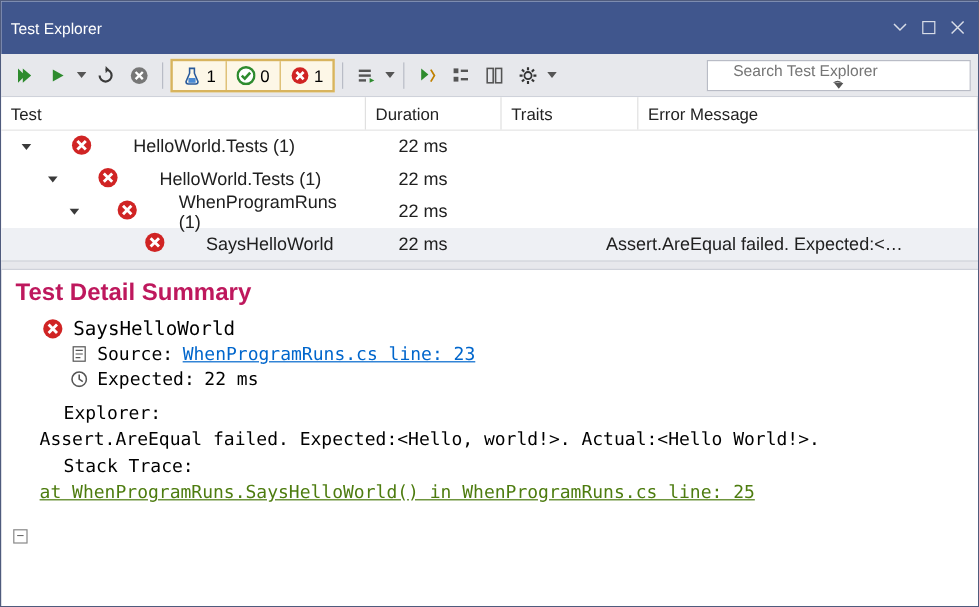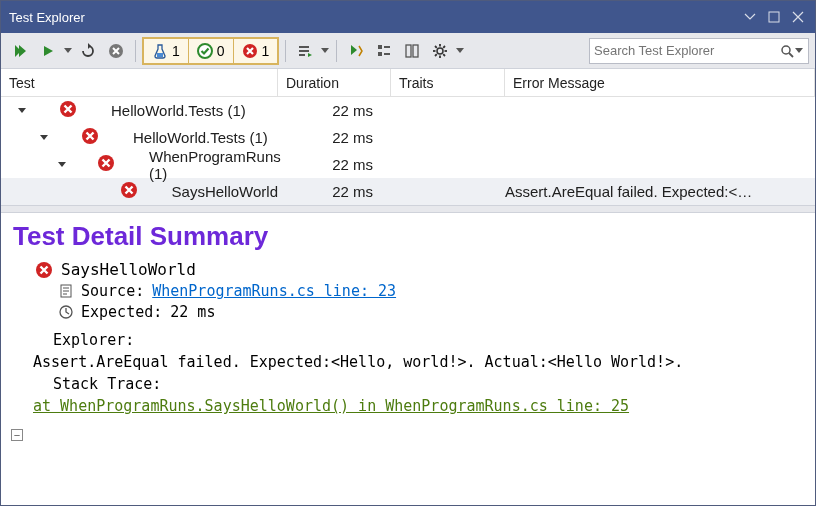--- a/index.html
+++ b/index.html
@@ -1,43 +1,43 @@
 <!DOCTYPE html>
 <html><head>
 <meta charset="utf-8">
 <style>
   * { box-sizing: border-box; margin: 0; padding: 0; }
   body { font-family: "Segoe UI", Arial, sans-serif; font-size: 13px; background: #fff; width: 816px; height: 506px; overflow: hidden; border: 1px solid #4f5b7d; }
-  .titlebar { background: #40568d; color: #fff; height: 32px; display: flex; align-items: center; padding: 0 6px; font-size: 13px; }
+  .titlebar { background: #40568d; color: #fff; height: 44px; display: flex; align-items: center; padding: 0 6px; font-size: 13px; }
   .titlebar .title { flex: 1; padding-left: 2px; }
   .titlebar .ctrl { width: 22px; height: 22px; display: inline-flex; align-items: center; justify-content: center; opacity: 0.8; margin-left: 2px; }
   .toolbar { background: #e7e8ec; height: 36px; display: flex; align-items: center; padding: 0 6px; gap: 2px; border-bottom: 1px solid #cfd2da; }
   .tbtn { min-width: 26px; height: 26px; display: inline-flex; align-items: center; justify-content: center; padding: 0 3px; border: 1px solid transparent; }
   .dsplit { width: 10px; display:inline-flex; align-items:center; justify-content:center;}
   .sep { width: 1px; height: 22px; background: #b9bcc6; margin: 0 4px; }
   .pillbox { display: flex; border: 2px solid #d8b45e; background: #fdf7e7; height: 28px; }
   .pill { display: flex; align-items: center; gap: 4px; padding: 0 8px; border-right: 1px solid #d8b45e; font-size: 14px; }
   .pill:last-child { border-right: none; }
-  .search { margin-left: auto; display: flex; align-items: center; border: 1px solid #b9bcc6; background: #fff; height: 26px; width: 220px; padding: 0 4px; }
+  .search { margin-left: auto; display: flex; align-items: center; border: 1px solid #b9bcc6; background: #fff; height: 26px; width: 220px; padding: 0 4px; flex-direction: column; }
   .search input { border: none; outline: none; flex: 1; font-size: 13px; background: transparent; color: #555; }
   .gridhead { display: flex; background: #fff; height: 28px; align-items: stretch; border-bottom: 1px solid #e0e0e0; font-size: 14px; color: #222; }
   .gcol { padding: 4px 8px; border-right: 1px solid #e0e0e0; display: flex; align-items: center; }
-  .c-test { width: 277px; } .c-dur { width: 113px; } .c-tr { width: 114px; } .c-err { flex: 1; }
+  .c-test { width: 304px; } .c-dur { width: 113px; } .c-tr { width: 114px; } .c-err { flex: 1; }
   .tree { background: #fff; }
   .row { display: flex; align-items: center; height: 27px; font-size: 15px; color: #202020; }
   .row.sel { background: #eef0f4; }
   .cell-test { width: 277px; display: flex; align-items: center; gap: 28px; }
   .cell-dur { width: 113px; text-align: right; padding-right: 18px; }
   .cell-tr { width: 114px; }
   .cell-err { flex: 1; white-space: nowrap; overflow: hidden; text-overflow: ellipsis; }
   .exp { width: 14px; height: 14px; display: inline-flex; align-items: center; justify-content: center; margin-right: 2px; }
   .icon-fail { width: 18px; height: 18px; display: inline-block; }
   .divbar { height: 8px; background: #e7e8ec; border-top: 1px solid #cfd2da; border-bottom: 1px solid #cfd2da; }
   .detail { padding: 8px 12px 12px 12px; position: relative; }
-  .detail h2 { font-size: 26px; font-weight: 600; margin-bottom: 8px; color: #6d28d9; }
+  .detail h2 { font-size: 20px; font-weight: 600; margin-bottom: 8px; color: #be185d; }
   .drow { display: flex; align-items: center; gap: 8px; margin: 3px 0 3px 22px; font-family: Consolas, monospace; font-size: 15px; }
   .dlabel { font-family: Consolas, monospace; font-size: 15px; }
   .link { color: #0066cc; text-decoration: underline; }
   .mono { font-family: Consolas, monospace; font-size: 15px; }
   .msg { margin-left: 40px; margin-top: 10px; }
   .msgcontent { margin-left: 20px; margin-top: 4px; }
   .stack { margin-left: 40px; margin-top: 4px; }
   .stackline { color: #4d7c0f; text-decoration: underline; margin-left: 20px; margin-top: 4px; display: inline-block; }
   .boxminus { position: absolute; left: 10px; width: 12px; height: 12px; border: 1px solid #888; display:flex; align-items:center; justify-content:center; font-size:11px; line-height:1; color:#555; background:#fff;}
   svg { display: block; }

